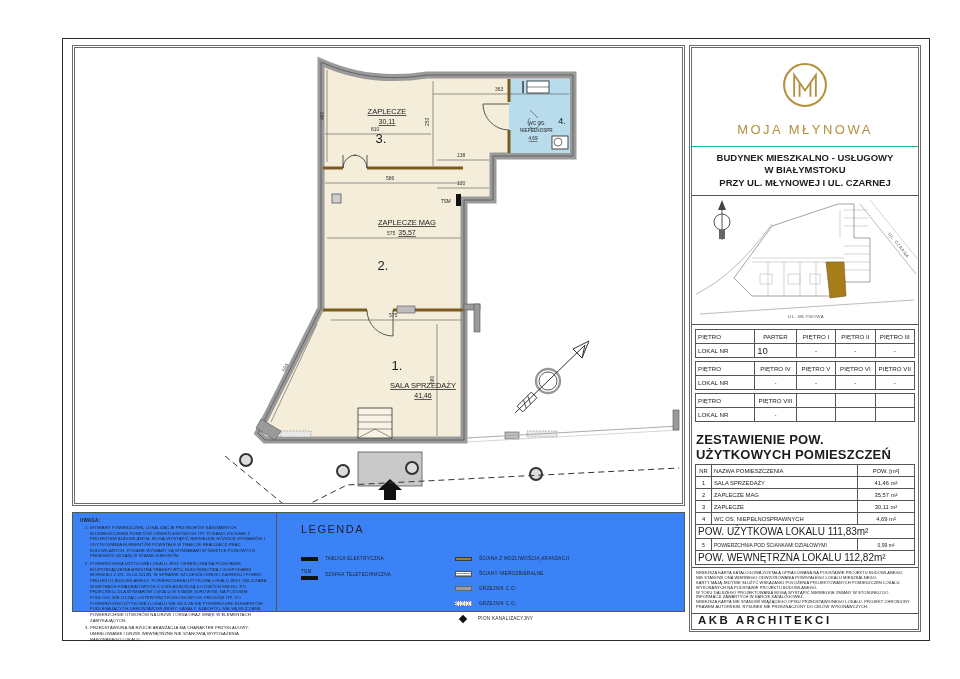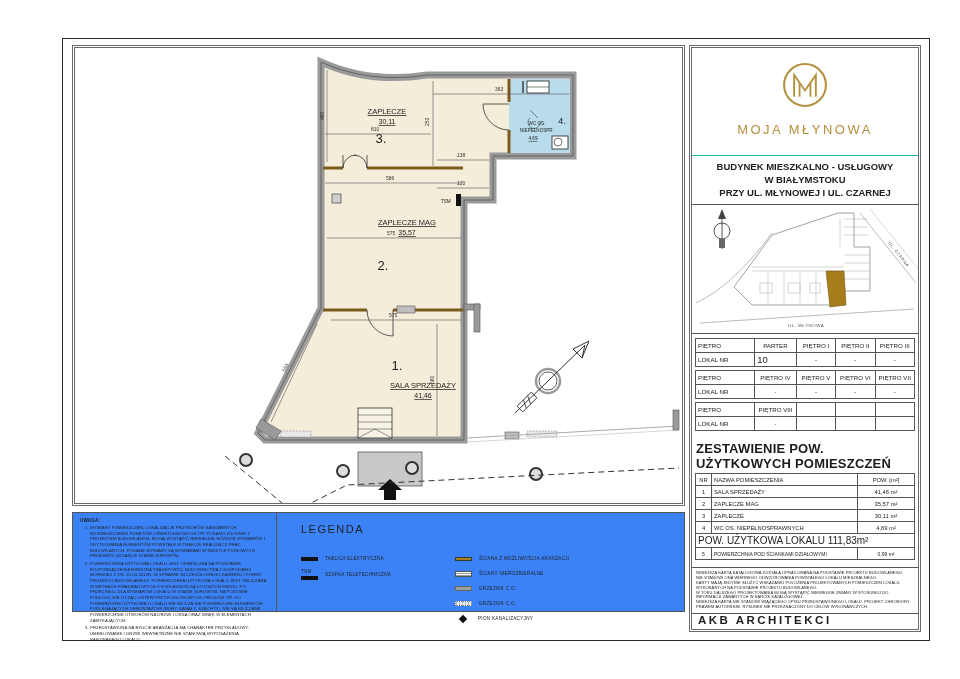--- a/index.html
+++ b/index.html
@@ -393,20 +393,23 @@
         <td class="pow">4,69 m²</td>
       </tr>
       <tr>
         <td class="span" colspan="3">POW. UŻYTKOWA LOKALU  111,83m²</td>
       </tr>
       <tr>
         <td class="num small">5</td>
         <td class="small">POWIERZCHNIA POD ŚCIANKAMI DZIAŁOWYMI</td>
         <td class="pow small">0,99 m²</td>
       </tr>
+      <tr>
+        <td class="span" colspan="3">POW. WEWNĘTRZNA LOKALU  112,82m²</td>
+      </tr>
     </tbody>
       </table>
   </div>
 
   <div class="tb-spacer"></div>
 
   <div class="tb-disc">
     <div>NINIEJSZA KARTA KATALOGOWA ZOSTAŁA OPRACOWANA NA PODSTAWIE PROJEKTU BUDOWLANEGO.</div>
     <div>NIE STANOWI ONA WIERNEGO ODWZOROWANIA POWSTAŁEGO LOKALU MIESZKALNEGO.</div>
     <div>KARTY MAJĄ JEDYNIE SŁUŻYĆ WSKAZANIU POŁOŻENIA PROJEKTOWANYCH POMIESZCZEŃ LOKALU,</div>

